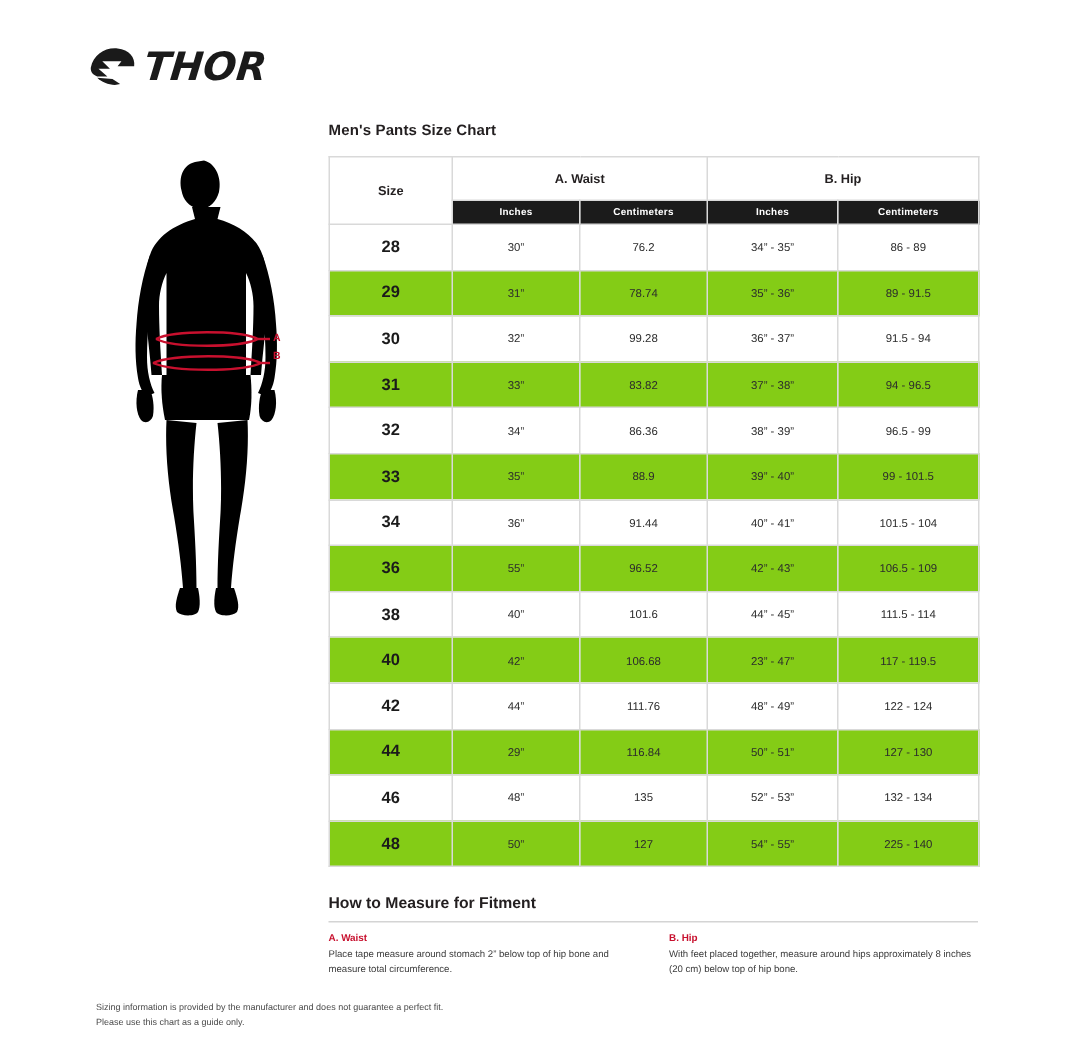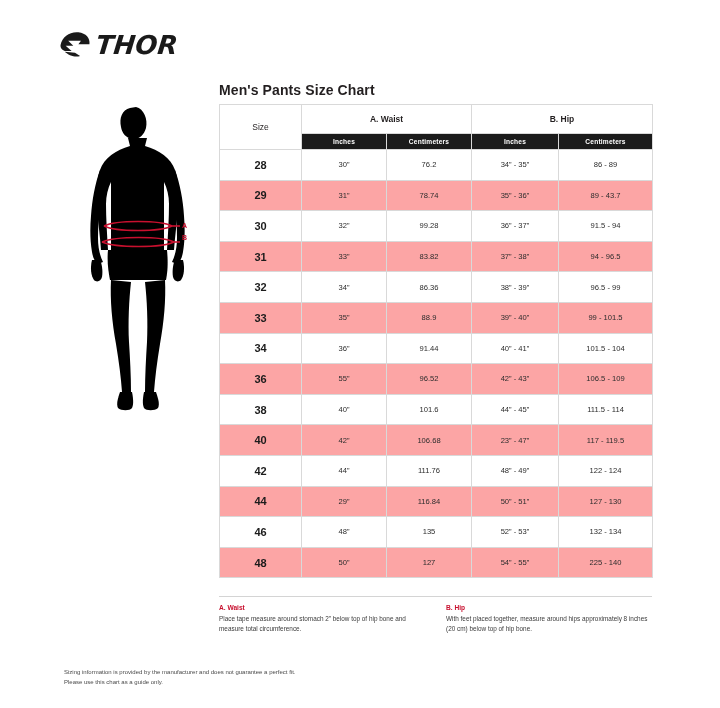--- a/index.html
+++ b/index.html
@@ -46,21 +46,21 @@
     color: #c8102e;
     font-family: "Liberation Sans", sans-serif;
   }
   .fig-label.a { left: 118px; top: 122px; }
   .fig-label.b { left: 118px; top: 134px; }
 
   
   .chart-title {
     position: absolute;
     left: 219px; top: 82px;
-    font-size: 14px;
+    font-size: 10px;
     font-weight: bold;
     color: #231f20;
     letter-spacing: .1px;
   }
 
   
   .table-wrap {
     position: absolute;
     left: 219px; top: 104px;
     width: 433px;
@@ -78,40 +78,40 @@
   .hdr-top th {
     background: #ffffff;
     font-size: 8.5px;
     font-weight: bold;
     height: 29px;
     color: #231f20;
     border: 1px solid #c9c9c9;
   }
   .hdr-top th.size-cell {
     font-size: 8.5px;
-    font-weight: normal;
+    font-weight: bold;
     text-align: center;
   }
   .hdr-sub th {
     background: #1b1b1b;
     color: #ffffff;
     font-size: 6.6px;
     font-weight: bold;
     height: 16px;
     border: 1px solid #1b1b1b;
     letter-spacing: .2px;
   }
   table.size-chart tbody td {
     height: 30.6px;
     font-size: 7.6px;
     color: #2c2c2c;
     background: #ffffff;
   }
   table.size-chart tbody tr.alt td {
-    background: #fca5a5;
+    background: #84cc16;
   }
   table.size-chart tbody td.size-col {
     font-weight: bold;
     font-size: 11px;
     color: #1b1b1b;
   }
   col.c-size { width: 82px; }
   col.c-wi   { width: 85px; }
   col.c-wc   { width: 85px; }
   col.c-hi   { width: 87px; }
@@ -252,21 +252,21 @@
             <td>30”</td>
             <td>76.2</td>
             <td>34” - 35”</td>
             <td>86 - 89</td>
           </tr>
           <tr class="alt">
             <td class="size-col">29</td>
             <td>31”</td>
             <td>78.74</td>
             <td>35” - 36”</td>
-            <td>89 - 43.7</td>
+            <td>89 - 91.5</td>
           </tr>
           <tr>
             <td class="size-col">30</td>
             <td>32”</td>
             <td>99.28</td>
             <td>36” - 37”</td>
             <td>91.5 - 94</td>
           </tr>
           <tr class="alt">
             <td class="size-col">31</td>
@@ -343,20 +343,21 @@
             <td>50”</td>
             <td>127</td>
             <td>54” - 55”</td>
             <td>225 - 140</td>
           </tr>
         </tbody>
     </table>
   </div>
 
   <div class="howto">
+    <div class="howto-title">How to Measure for Fitment</div>
     <div class="howto-rule"></div>
     <div class="howto-cols">
       <div class="howto-col">
         <div class="howto-head">A. Waist</div>
         <div class="howto-body">Place tape measure around stomach 2” below top of hip bone and measure total circumference.</div>
       </div>
       <div class="howto-col">
         <div class="howto-head">B. Hip</div>
         <div class="howto-body">With feet placed together, measure around hips approximately 8 inches (20 cm) below top of hip bone.</div>
       </div>

